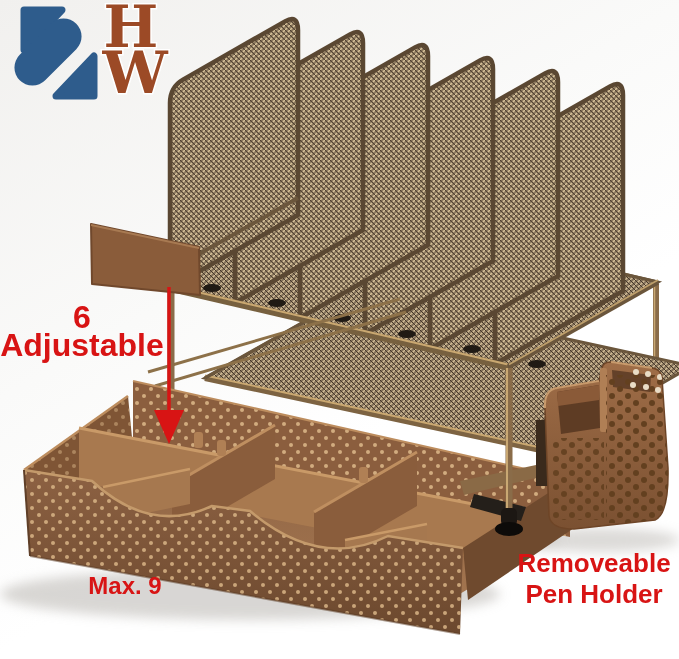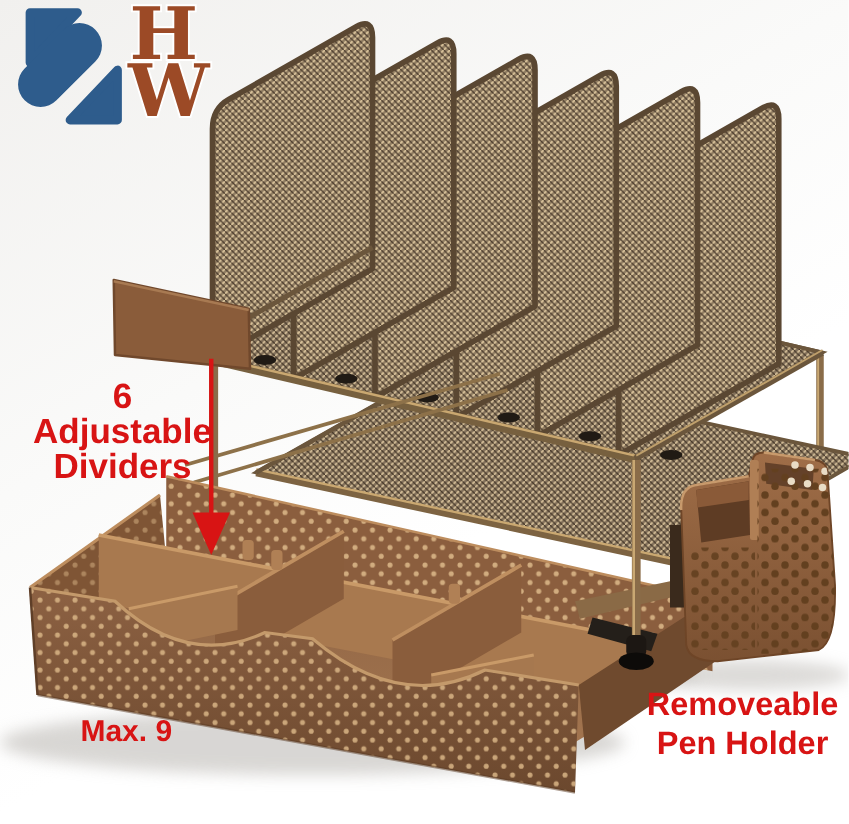--- a/index.html
+++ b/index.html
@@ -8,22 +8,22 @@
     background:linear-gradient(150deg,#f1f0ee 0%,#fafaf9 38%,#ffffff 62%);
     font-family:"Liberation Sans",sans-serif;
   }
   .stage svg{position:absolute;left:0;top:0;}
   .logo{position:absolute;left:6px;top:2px;width:170px;height:100px;}
   .ann{
     position:absolute;font-weight:bold;color:var(--accent-red,#d81414);
     text-align:center;user-select:none;
   }
   .ann span{display:block;}
-  #ann-dividers{left:16px;top:303px;width:164px;font-size:28px;line-height:28px;}
-  #ann-compartments{left:0;top:571px;width:202px;font-size:24px;line-height:29px;}
+  #ann-dividers{left:0;top:303px;width:164px;font-size:32px;line-height:28px;}
+  #ann-compartments{left:24px;top:571px;width:202px;font-size:24px;line-height:29px;}
   #ann-penholder{left:506px;top:548px;width:176px;font-size:26px;line-height:31px;}
 </style>
 </head>
 <body>
 
 <div class="stage">
 
   <svg width="679" height="659" viewBox="0 0 679 659">
     <defs>
       <pattern id="mesh" width="5" height="5" patternUnits="userSpaceOnUse">
@@ -220,21 +220,20 @@
         <rect x="2" y="32" width="80" height="36" rx="18" stroke="none" transform="rotate(-45 42 50)"></rect>
         <path d="M88,94 L50,94 L88,54 Z"></path>
       </g>
       <text x="125" y="45" text-anchor="middle" style="fill:var(--logo-brown,#9c4a26);font-family:'DejaVu Serif',serif;font-weight:bold;font-size:58px;paint-order:stroke;stroke:#ffffff;stroke-width:3px;">H</text>
       <text x="129" y="91" text-anchor="middle" style="fill:var(--logo-brown,#9c4a26);font-family:'DejaVu Serif',serif;font-weight:bold;font-size:58px;paint-order:stroke;stroke:#ffffff;stroke-width:3px;">W</text>
     </svg>
   </div>
 
   <div class="ann" id="ann-dividers">
     <span>6 Adjustable</span>
-    <span>Dividers</span>
   </div>
   <div class="ann" id="ann-compartments">
     <span>Max. 9</span>
   </div>
   <div class="ann" id="ann-penholder">
     <span>Removeable</span>
     <span>Pen Holder</span>
   </div>
 
 </div>

